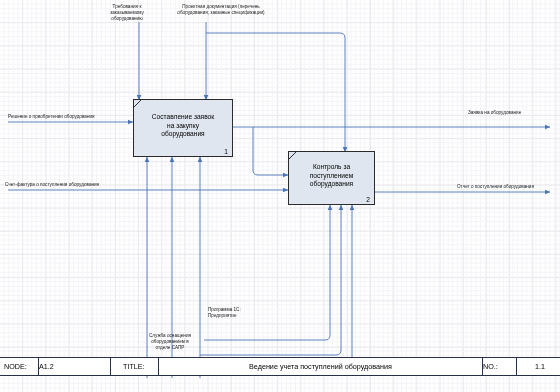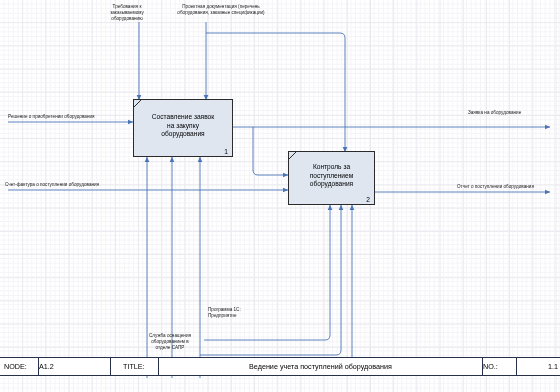--- a/index.html
+++ b/index.html
@@ -100,21 +100,21 @@
     box-sizing: border-box;
     height: 100%;
     color: #000;
   }
   .fcell + .fcell { border-left: 1px solid #26304a; }
   #f-node-lbl { width: 38px; padding-left: 4px; }
   #f-node-val { width: 72px; }
   #f-title-lbl { width: 40px; padding-left: 12px; }
   #f-title-val { flex: 1; justify-content: center; margin-left: 8px; }
   #f-no-lbl { width: 34px; }
-  #f-no-val { width: 44px; padding-left: 31px; }
+  #f-no-val { width: 44px; padding-left: 18px; }
 </style>
 </head>
 <body>
 
 <div id="canvas">
 
   <svg id="diagram-svg" viewBox="0 0 560 392" xmlns="http://www.w3.org/2000/svg">
     <defs>
       <marker id="ah" markerWidth="6" markerHeight="6" refX="5.2" refY="3" orient="auto" markerUnits="userSpaceOnUse">
         <path d="M0,0.6 L5.4,3 L0,5.4 z" fill="#4a74b5"></path>

